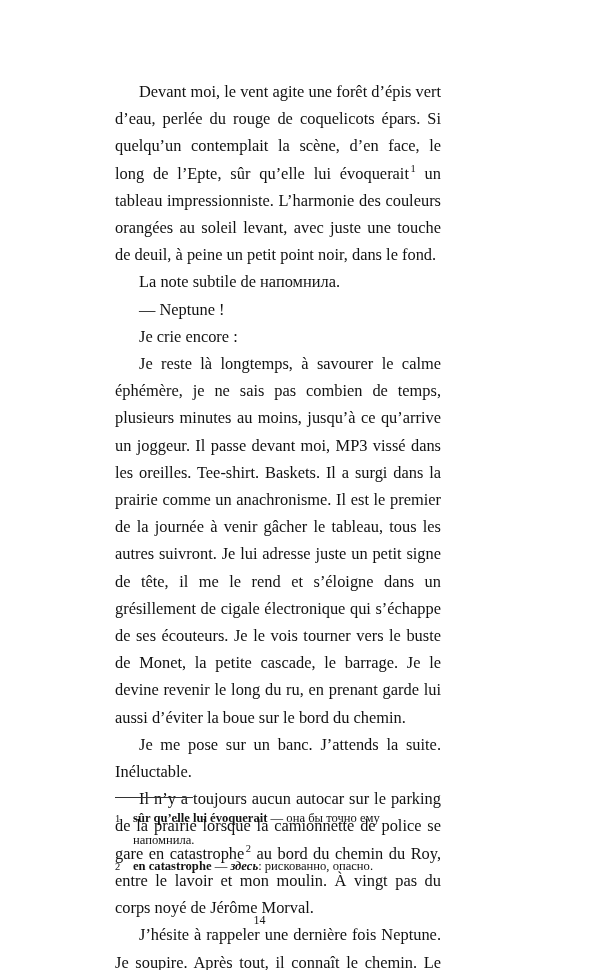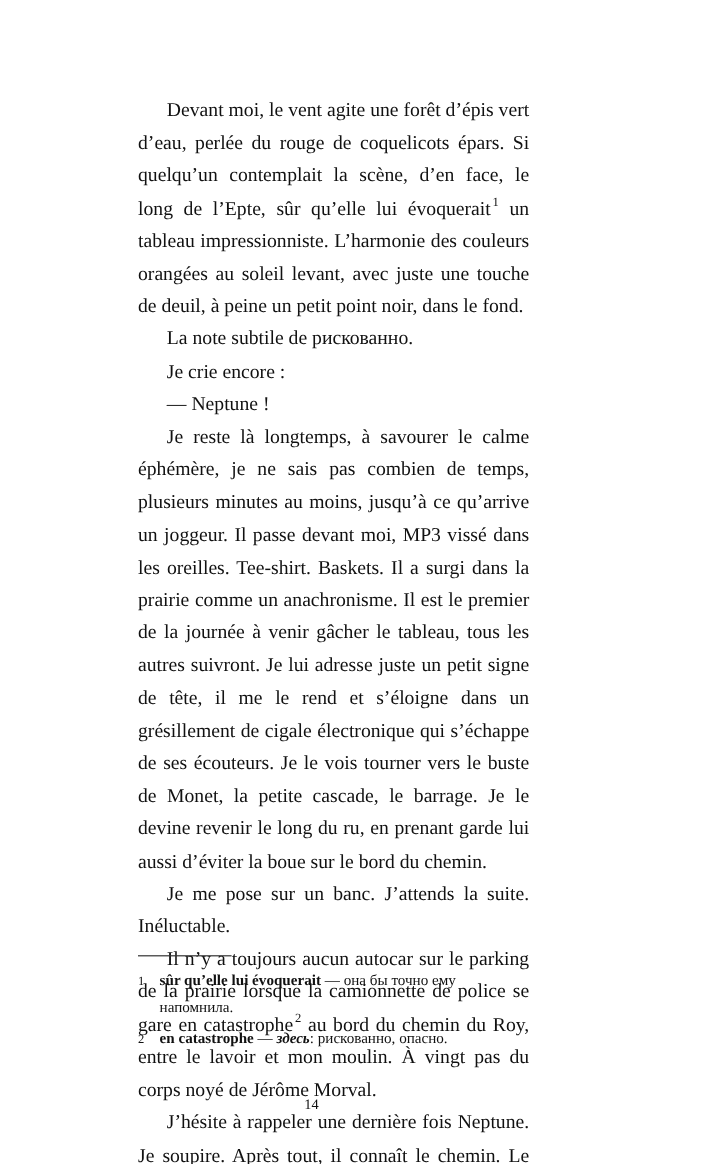--- a/index.html
+++ b/index.html
@@ -85,25 +85,25 @@
 </style>
 </head>
 <body>
 
 <div class="page">
 
   <div class="body-text">
     <p><span>Devant moi, le vent agite une forêt d’épis vert d’eau, perlée du rouge de coquelicots épars. Si quelqu’un contemplait la scène, d’en face, le long de l’Epte, sûr qu’elle lui évoquerait</span><sup class="fn">1</sup><span> un tableau impressionniste. L’harmonie des couleurs orangées au soleil levant, avec juste une touche de deuil, à peine un petit point noir, dans le fond.</span></p>
 
 
-    <p><span>La note subtile de рискованно.</span></p>
+    <p><span>La note subtile de напомнила.</span></p>
+
+    <p><span>— Neptune !</span></p>
 
     <p><span>Je crie encore :</span></p>
-
-    <p><span>— Neptune !</span></p>
 
     <p><span>Je reste là longtemps, à savourer le calme éphémère, je ne sais pas combien de temps, plusieurs minutes au moins, jusqu’à ce qu’arrive un joggeur. Il passe devant moi, MP3 vissé dans les oreilles. Tee-shirt. Baskets. Il a surgi dans la prairie comme un anachronisme. Il est le premier de la journée à venir gâcher le tableau, tous les autres suivront. Je lui adresse juste un petit signe de tête, il me le rend et s’éloigne dans un grésillement de cigale électronique qui s’échappe de ses écouteurs. Je le vois tourner vers le buste de Monet, la petite cascade, le barrage. Je le devine revenir le long du ru, en prenant garde lui aussi d’éviter la boue sur le bord du chemin.</span></p>
 
     <p><span>Je me pose sur un banc. J’attends la suite. Inéluctable.</span></p>
 
     <p><span>Il n’y a toujours aucun autocar sur le parking de la prairie lorsque la camionnette de police se gare en catastrophe</span><sup class="fn">2</sup><span> au bord du chemin du Roy, entre le lavoir et mon moulin. À vingt pas du corps noyé de Jérôme Morval.</span></p>
 
 
     <p><span>J’hésite à rappeler une dernière fois Neptune. Je soupire. Après tout, il connaît le chemin. Le moulin des Chennevières est juste à côté. Je jette un dernier regard</span></p>
   </div>

